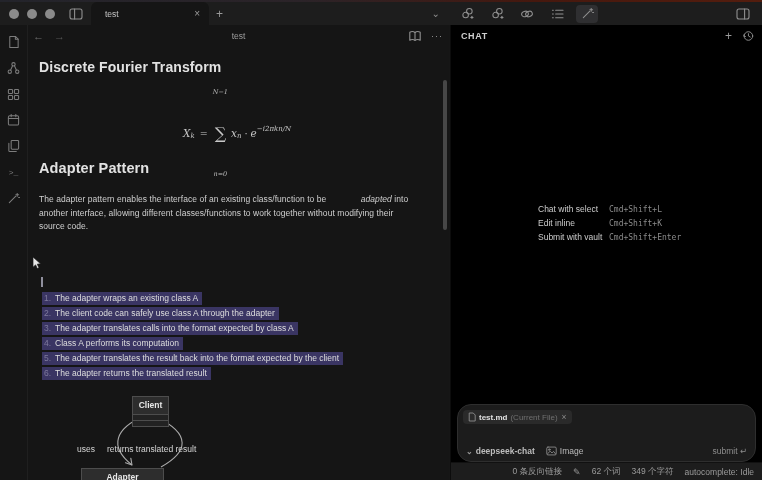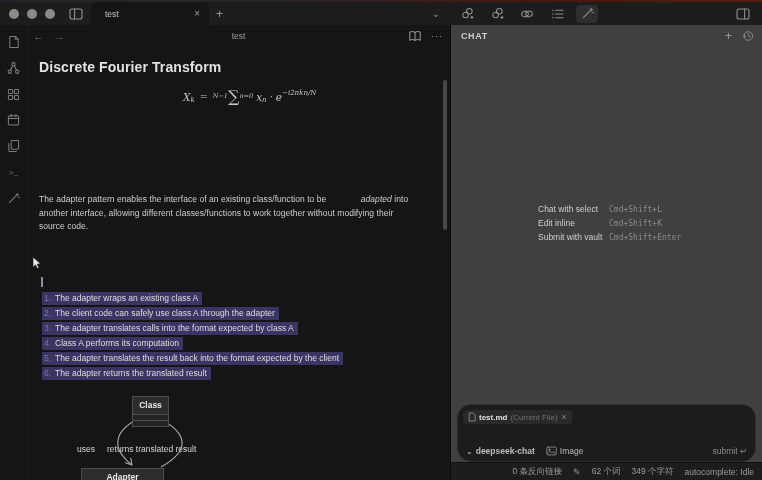--- a/index.html
+++ b/index.html
@@ -43,21 +43,21 @@
   .doc { position:absolute; top:21px; left:0; right:0; bottom:0; }
 
   .h1 { font-size:14px; font-weight:bold; color:#e2e2e2; letter-spacing:.1px; }
   .h1-top { position:absolute; top:13px; left:11px; }
   .h1-adapter { position:absolute; top:114px; left:11px; font-size:14.5px; }
 
   .formula { position:absolute; top:43px; left:155px; display:flex; align-items:center; color:#c9c9c9; font-family:"DejaVu Serif", serif; }
   .f-it { font-style:italic; font-size:10.5px; }
   .f-sub { font-style:italic; font-size:7px; position:relative; top:3px; }
   .f-eq { font-size:9.5px; margin:0 5px; }
-  .f-sum { display:flex; flex-direction:row; align-items:center; line-height:1; margin-right:3px; }
+  .f-sum { display:flex; flex-direction:column; align-items:center; line-height:1; margin-right:3px;gap:30px; }
   .f-lim { font-size:6.5px; font-style:italic; color:#bdbdbd; }
   .f-sigma { font-size:16px; line-height:15px; }
   .f-dot { font-size:10px; margin:0 3px; }
   .f-sup { font-style:italic; font-size:7px; position:relative; top:-4px; }
 
   .para { position:absolute; top:147px; left:11px; width:374px; font-size:8.5px; line-height:13.5px; color:#cfcfcf; letter-spacing:.05px; }
   .para em { font-style:italic;margin-left:32px; }
 
   .h2row { position:absolute; top:210px; left:8px; }
   .hl { background:#3a3563; }
@@ -80,21 +80,21 @@
   .uml-client { top:350px; left:104px; width:37px; }
   .uml-adapter { top:422px; left:53px; width:83px; }
   .edge-label { position:absolute; font-size:8.5px; color:#d6d6d6;text-align:center; }
   .lbl-uses { top:398px; left:49px; }
   .lbl-returns { top:398px; left:79px; }
   .arrows { position:absolute; top:360px; left:0; }
 
   .scrollbar { position:absolute; right:2px; top:55px; width:4px; height:150px; background:#474747; border-radius:2px; }
 
   
-  .chat { position:absolute; left:450px; top:25px; width:312px; bottom:0; background:#404040; border-left:1px solid #0c0c0c; }
+  .chat { position:absolute; left:450px; top:25px; width:312px; bottom:0; background:#000000; border-left:1px solid #0c0c0c; }
   .chat-header { position:absolute; top:0; left:0; right:0; height:21px; display:flex; align-items:center; }
   .chat-title { font-size:9px; font-weight:bold; letter-spacing:.6px; color:#cfcfcf; margin-left:10px; }
   .chat-actions { position:absolute; right:8px; display:flex; align-items:center; gap:10px; }
   .chat-plus { color:#9a9a9a; font-size:12px; }
   .shortcuts { position:absolute; top:177px; left:87px; }
   .sc-row { display:flex; height:14px; align-items:center; }
   .sc-label { width:71px; font-size:8.5px; color:#cccccc; }
   .sc-keys { font-family:"DejaVu Sans Mono", monospace; font-size:8px; color:#8a8a8a; }
 
   .chat-input { position:absolute; left:6px; right:6px; top:379px; height:58px; background:#1c1c1c; border:1px solid #2e2e2e; border-radius:14px; }
@@ -267,20 +267,21 @@
         <span class="f-sigma">∑</span>
         <span class="f-lim">n=0</span>
       </span>
       <span class="f-it">x</span>
         <span class="f-sub">n</span>
       <span class="f-dot">·</span>
       <span class="f-it">e</span>
         <span class="f-sup">−i2πkn/N</span>
     </div>
 
+    <div class="h1 h1-adapter">Adapter Pattern</div>
 
     <div class="para"><span>The adapter pattern enables the interface of an existing class/function to be </span><em>adapted</em><span> into another interface, allowing different classes/functions to work together without modifying their source code.</span></div>
 
     <div class="cursor">
       <svg width="10" height="13" viewBox="0 0 10 13">
           <path d="M1 0 L1 10.2 L3.6 7.9 L5.3 11.6 L7 10.8 L5.3 7.2 L8.6 6.8 Z" fill="#e8e8e8" stroke="#1a1a1a" stroke-width="0.7"></path>
         </svg>
     </div>
 
     <div class="caret"></div>
@@ -294,21 +295,21 @@
       <div class="li"><span class="hl"><span class="num">6.</span><span class="txt">The adapter returns the translated result</span></span></div>
     </div>
 
     <svg class="arrows" width="220" height="70" viewBox="0 0 220 70">
       <path d="M116 10 C 88 22, 80 40, 104 59" stroke="#aaaaaa" stroke-width="1.1" fill="none"></path>
       <path d="M104 59 l-6.5 -2.2 M104 59 l-1.2 -6.8" stroke="#aaaaaa" stroke-width="1.1" fill="none" stroke-linecap="round"></path>
       <path d="M133 61 C 160 46, 164 28, 128 11" stroke="#aaaaaa" stroke-width="1.1" fill="none"></path>
       <path d="M128 11 l6.8 0.6 M128 11 l2.2 6.4" stroke="#aaaaaa" stroke-width="1.1" fill="none" stroke-linecap="round"></path>
     </svg>
     <div class="uml uml-client">
-      <div class="title">Class</div>
+      <div class="title">Client</div>
       <div class="row"></div>
         <div class="row"></div>
     </div>
     <span class="edge-label lbl-uses">uses</span>
     <span class="edge-label lbl-returns">returns translated result</span>
     <div class="uml uml-adapter">
       <div class="title">Adapter</div>
 
     </div>
   </div>

